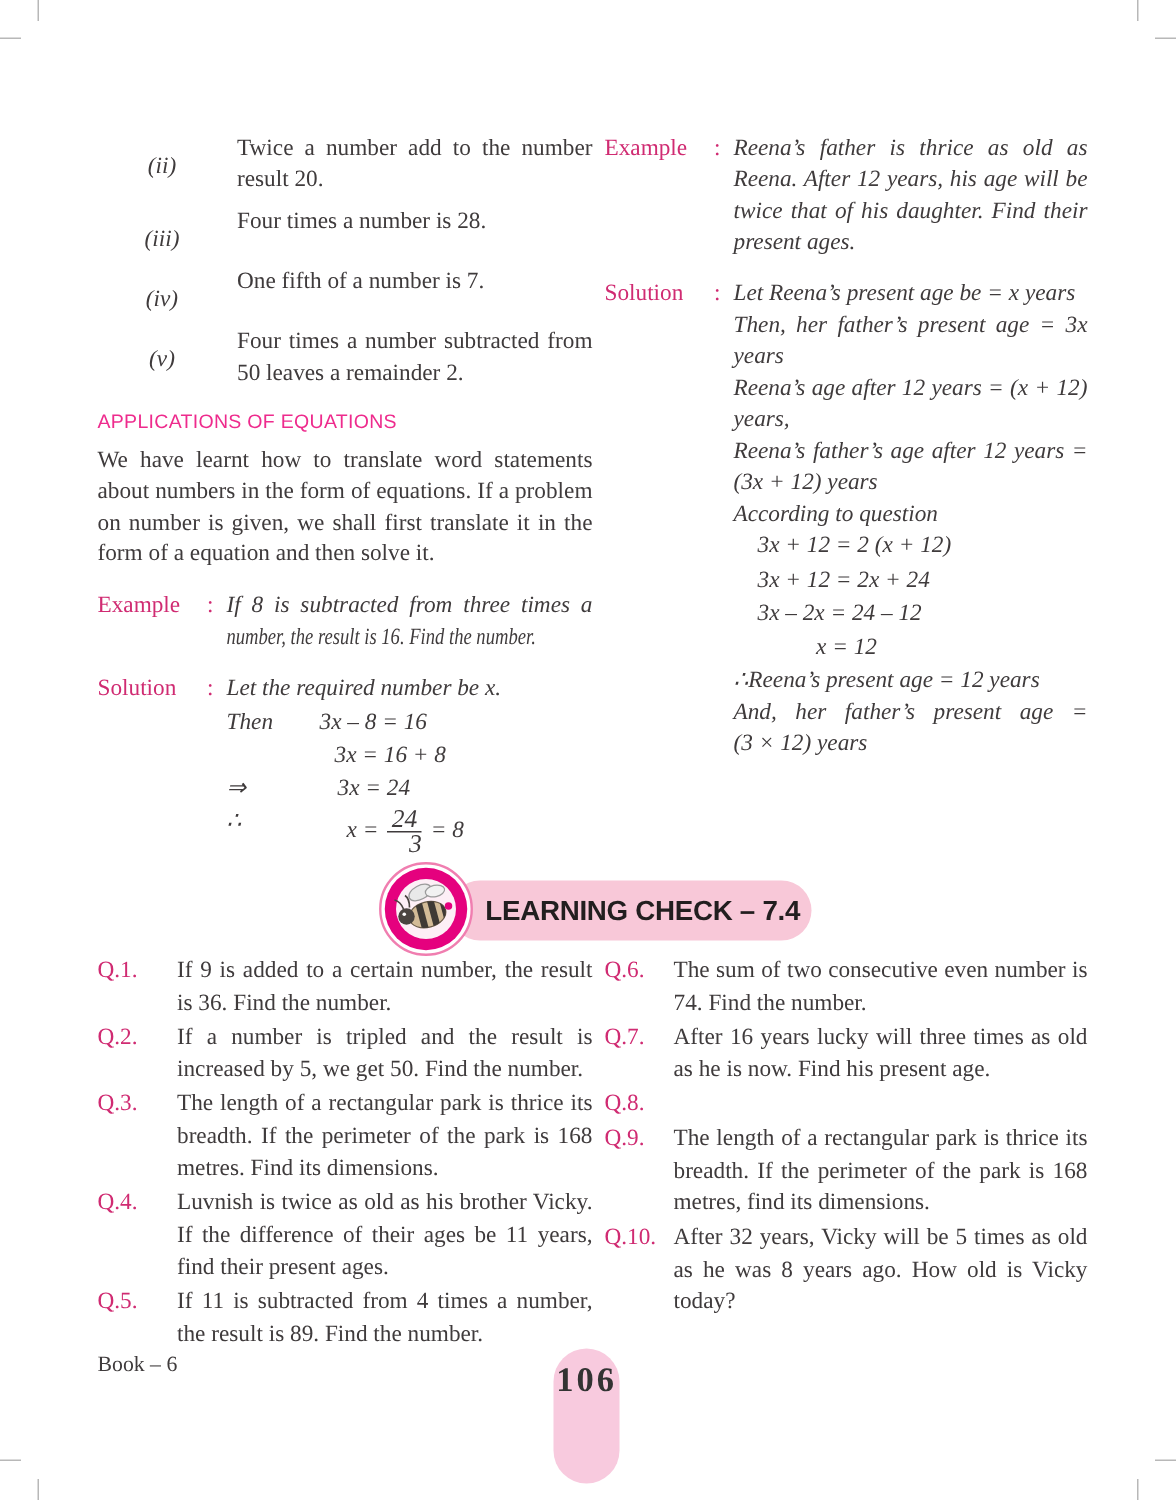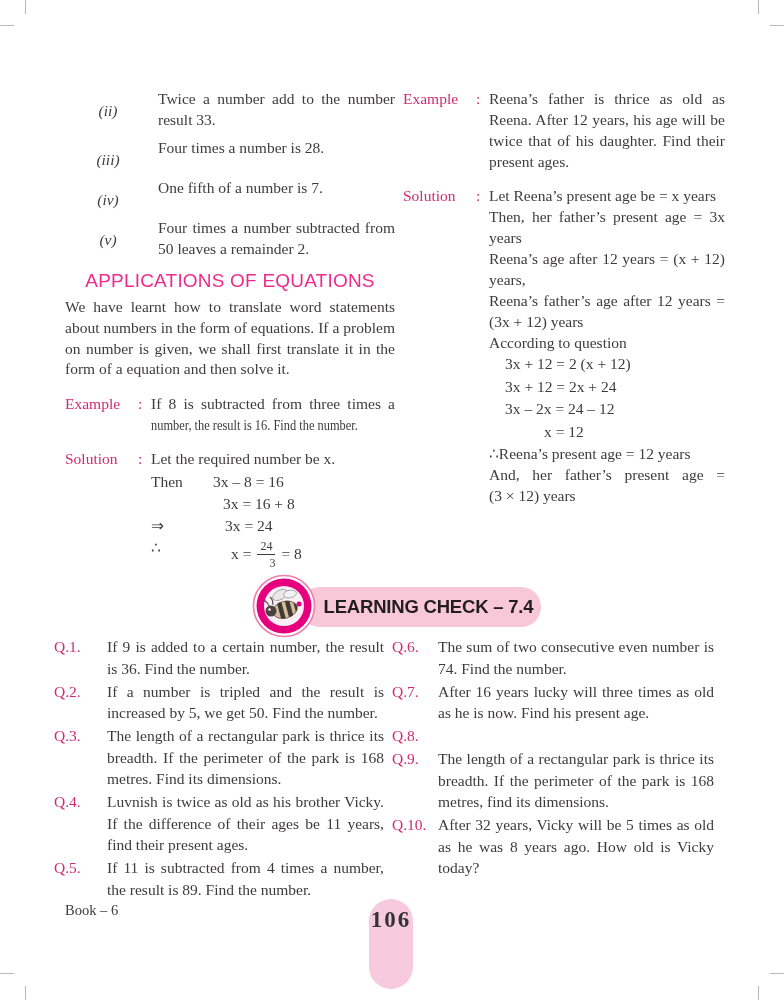--- a/index.html
+++ b/index.html
@@ -12,59 +12,59 @@
   
   .col{position:absolute;top:88px;font-size:15.5px;line-height:21px;}
   .col-left{left:65px;width:330px;}
   .col-right{left:403px;width:322px;}
 
   
   .li{display:flex;margin-bottom:7px;}
   .li-label{flex:none;width:86px;text-align:center;padding-right:7px;font-style:italic;margin-top:12px;}
   .li-text{flex:1;text-align:justify;}
 
-  .section-heading{font-family:"Liberation Sans",sans-serif;font-weight:400;font-size:19px;color:#ee2b8d;letter-spacing:.2px;margin:12px 0 7px 0;line-height:19px;text-align:center;}
+  .section-heading{font-family:"Liberation Sans",sans-serif;font-weight:400;font-size:13px;color:#ee2b8d;letter-spacing:.2px;margin:12px 0 7px 0;line-height:19px;}
   .intro{margin:0;text-align:justify;line-height:20.8px;}
 
   .ex-row{display:grid;grid-template-columns:73px 13px 1fr;margin-top:13px;}
   .ex-label{color:#d02b72;}
   .ex-colon{color:#d02b72;}
-  .ex-body{min-width:0;}
+  .ex-body{min-width:0;font-style:italic;}
   .jline{margin:0;text-align:justify;text-align-last:justify;}
   .squeeze{display:inline-block;transform:scaleX(.8);transform-origin:0 50%;white-space:nowrap;}
   .just{margin:0;text-align:justify;}
 
   
   .steps{margin-top:2px;}
   .step{display:flex;line-height:22px;}
   .marker{flex:none;width:50px;}
   .eq-a{padding-left:12px;}
   .eq-b{padding-left:22px;}
   .eq-c{padding-left:24px;}
   .frac-line{display:flex;align-items:center;padding-left:30px;height:34px;}
-  .frac{display:inline-flex;flex-direction:column;align-items:flex-end;line-height:16px;margin:0 6px;font-size:12px;}
+  .frac{display:inline-flex;flex-direction:column;align-items:flex-end;line-height:16px;margin:0 6px;font-size:17px;}
   .frac .num{border-bottom:1.4px solid #3f3b3c;padding:0 3px;}
   .conclusion{margin:5px 0 0 0;}
 
   
   .sol-line{margin:0;text-align:justify;}
   .rc-eq{line-height:22.5px;padding-left:16px;}
   .rc-eq-last{padding-left:55px;}
   .res{margin:0;}
   .res-just{text-align:justify;text-align-last:justify;}
 
   .girl{position:absolute;z-index:-1;}
 
   
   .banner-pill{position:absolute;left:300px;top:587px;width:241px;height:40px;background:#f8c8d8;border-radius:20px;}
   .banner-title{position:absolute;left:316px;top:587px;width:225px;height:56px;line-height:40px;text-align:center;font-family:"Liberation Sans",sans-serif;font-weight:bold;font-size:18.5px;letter-spacing:-.2px;color:#221e1f;}
   .badge{position:absolute;left:252px;top:574px;width:64px;height:64px;}
 
   
-  .q-section{position:absolute;left:54px;top:636px;width:660px;display:grid;grid-template-columns:330px 322px;column-gap:8px;font-size:15.5px;line-height:21.5px;}
+  .q-section{position:absolute;left:65px;top:636px;width:660px;display:grid;grid-template-columns:330px 322px;column-gap:8px;font-size:15.5px;line-height:21.5px;}
   .q{display:flex;margin-bottom:1.5px;}
   .q-label{flex:none;color:#d02b72;}
   .q-label-l{width:53px;}
   .q-label-r{width:46px;}
   .q-text{flex:1;text-align:justify;}
 
   
   .footer-book{position:absolute;left:65px;top:902px;font-size:14.5px;}
   .page-pill{position:absolute;left:369px;top:899px;width:44px;height:90px;background:#f8cade;border-radius:22px;}
   .page-num{position:absolute;left:369px;top:907px;width:44px;text-align:center;font-weight:bold;font-size:23px;letter-spacing:2px;color:#333;}
@@ -79,21 +79,21 @@
   <div class="crop" style="left:758px;top:0;width:1px;height:14px;"></div>
   <div class="crop" style="left:770px;top:25px;width:14px;height:1px;"></div>
   <div class="crop" style="left:0;top:973px;width:14px;height:1px;"></div>
   <div class="crop" style="left:25px;top:986px;width:1px;height:14px;"></div>
   <div class="crop" style="left:770px;top:973px;width:14px;height:1px;"></div>
   <div class="crop" style="left:758px;top:986px;width:1px;height:14px;"></div>
 
   <div class="col col-left">
     <div class="li">
       <span class="li-label">(ii)</span>
-      <span class="li-text">Twice a number add to the number result 33.</span>
+      <span class="li-text">Twice a number add to the number result 20.</span>
     </div>
     <div class="li">
       <span class="li-label">(iii)</span>
       <span class="li-text">Four times a number is 28.</span>
     </div>
     <div class="li">
       <span class="li-label">(iv)</span>
       <span class="li-text">One fifth of a number is 7.</span>
     </div>
     <div class="li">

